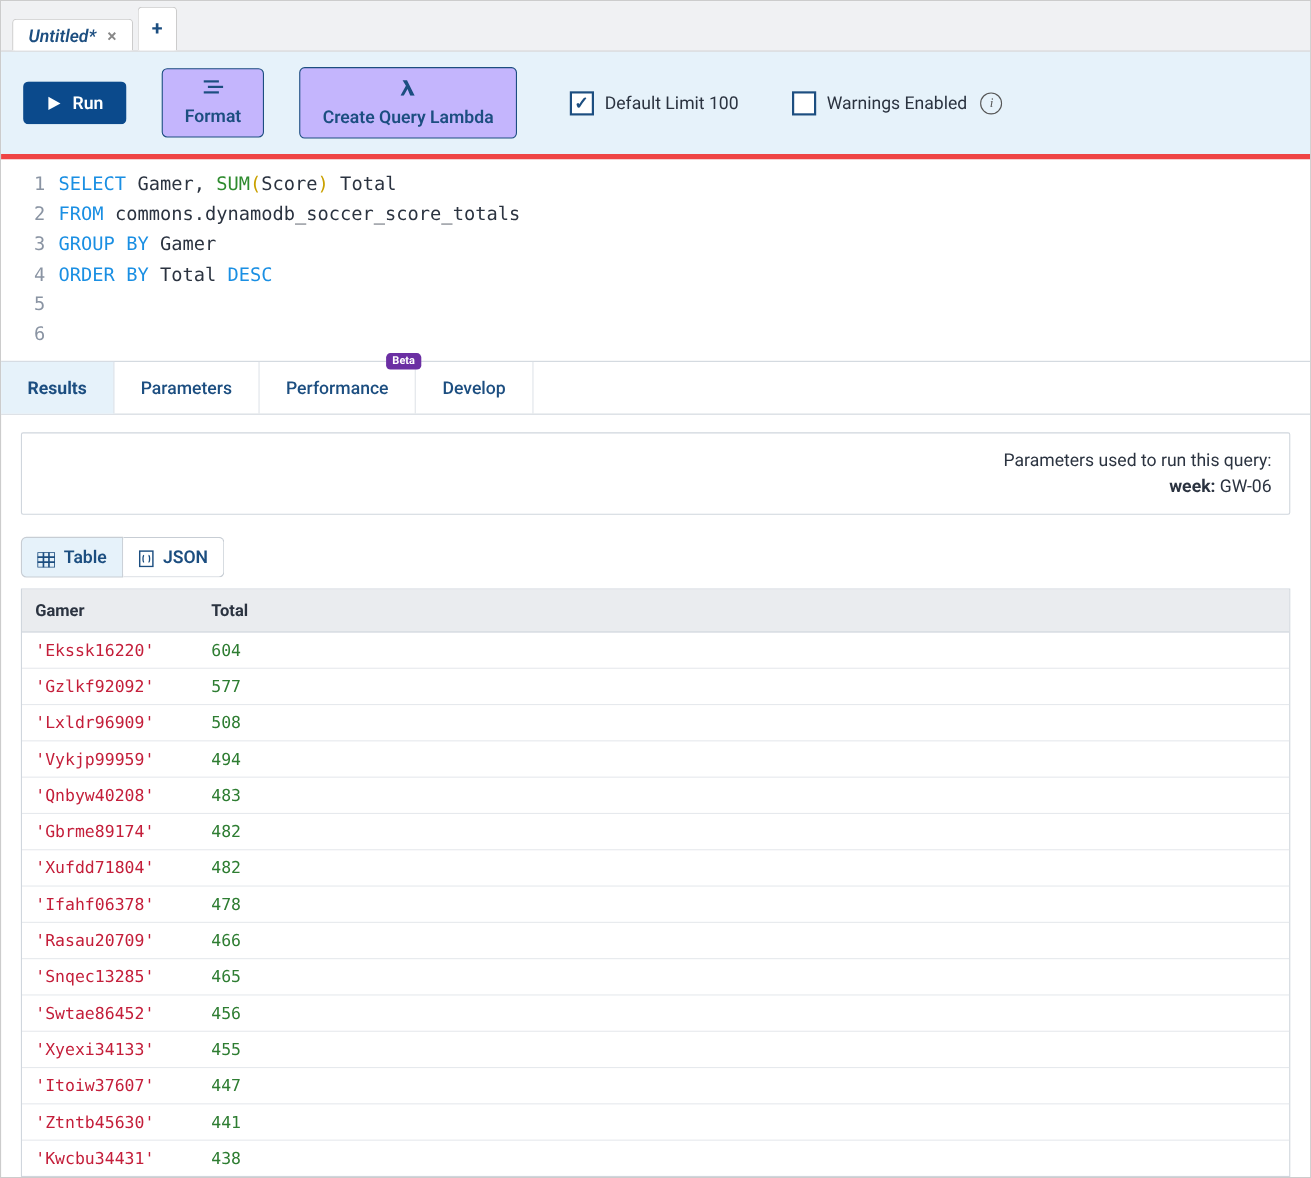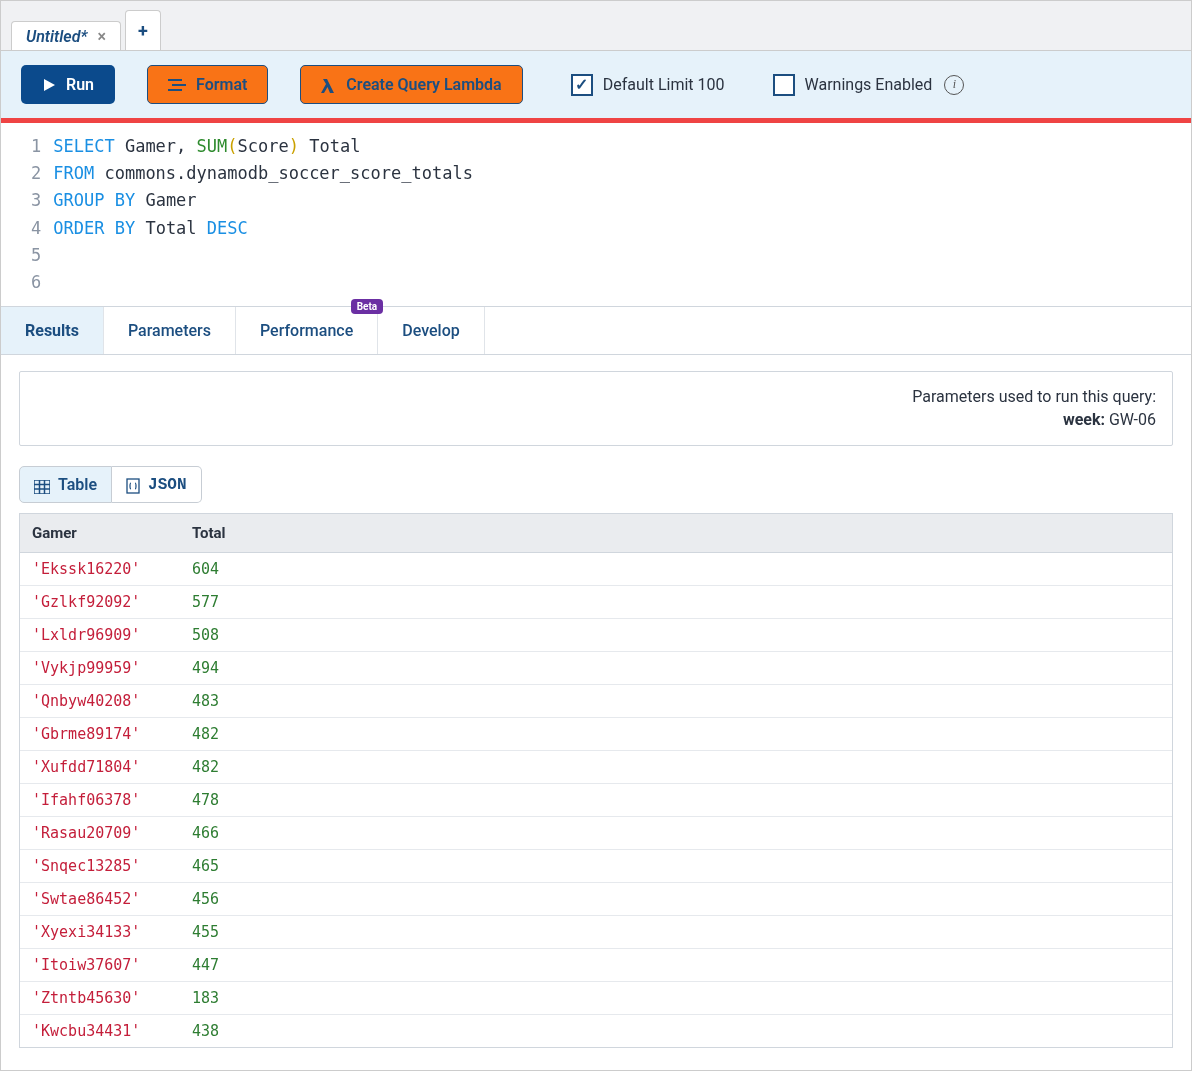--- a/index.html
+++ b/index.html
@@ -10,21 +10,21 @@
   .tabbar { background: #f0f1f3; border-bottom: 1px solid #ccc; display: flex; align-items: flex-end; height: 50px; padding-left: 10px; }
   .tab { display: flex; align-items: center; height: 29px; padding: 0 14px; border: 1px solid transparent; border-bottom: none; font-size: 16px; font-style: italic; font-weight: 600; color: #1c4e80; border-top-left-radius: 4px; border-top-right-radius: 4px; margin-right: 4px; }
   .tab.active { background: #fff; border-color: #ccc; }
   .tab .close { font-style: normal; margin-left: 10px; color: #888; font-size: 16px; cursor: pointer; }
   .newtab { display: flex; align-items: center; justify-content: center; height: 40px; width: 36px; background: #fff; border: 1px solid #ccc; border-bottom: none; border-top-left-radius: 4px; border-top-right-radius: 4px; color: #1c4e80; font-size: 18px; font-weight: bold; cursor: pointer; }
 
   
   .toolbar { display: flex; align-items: center; padding: 14px 20px; gap: 32px; border-bottom: 5px solid #ef4444; background: #e6f2fa; }
   .btn { display: inline-flex; align-items: center; gap: 10px; padding: 9px 20px; border-radius: 5px; font-size: 16px; font-weight: 600; cursor: pointer; border: 1px solid transparent; }
   .btn.primary { background: #0b4a8c; color: #fff; }
-  .btn.secondary { background: #f97316; border-color: #1c4e80; color: #1c4e80; }
+  .btn.secondary { background: #c4b5fd; border-color: #1c4e80; color: #1c4e80; flex-direction: column; }
   .btn .icon { display: inline-flex; }
   .chkwrap { display: flex; align-items: center; gap: 10px; margin-left: 16px; font-size: 16px; color: #2b3340; }
   .chkbox { width: 22px; height: 22px; border: 2px solid #1c4e80; display: inline-flex; align-items: center; justify-content: center; background: #fff; }
   .chkbox.checked::after { content: "✓"; color: #1c4e80; font-size: 16px; font-weight: bold; line-height: 1; }
   .infoicon { display: inline-flex; width: 20px; height: 20px; border: 1.5px solid #555; border-radius: 50%; align-items: center; justify-content: center; font-size: 12px; font-family: serif; font-style: italic; color: #555; margin-left: 2px; }
 
   
   .editor { display: flex; font-family: "SF Mono", Menlo, Consolas, monospace; font-size: 17px; line-height: 1.6; background: #fff; }
   .gutter { text-align: right; color: #8a94a3; padding: 10px 12px 10px 30px; user-select: none; }
   .gutter div { } 
@@ -41,21 +41,21 @@
   .rtabs .badge { position: absolute; top: -8px; right: -6px; background: #6b2fa3; color: #fff; font-size: 10px; font-weight: 700; padding: 2px 6px; border-radius: 4px; }
 
   
   .paramsbox { margin: 16px 18px 0 18px; border: 1px solid #d0d6dd; border-radius: 2px; padding: 14px 16px; font-size: 16px; color: #2b3340; line-height: 1.4; text-align: right; }
   .paramsbox .pw { font-weight: 700; }
 
   
   .viewtoggle { display: flex; margin: 20px 18px 10px 18px; }
   .vbtn { display: inline-flex; align-items: flex-end; gap: 8px; padding: 8px 14px; border: 1px solid #c7cdd4; font-size: 16px; color: #1c4e80; font-weight: 600; cursor: pointer; background: #fff; }
   .vbtn:first-child { border-top-left-radius: 5px; border-bottom-left-radius: 5px; }
-  .vbtn:last-child { border-top-right-radius: 5px; border-bottom-right-radius: 5px; border-left: none; font-family: Liberation Mono, monospace; }
+  .vbtn:last-child { border-top-right-radius: 5px; border-bottom-right-radius: 5px; border-left: none; }
   .vbtn.active { background: #e6f2fa; }
 
   
   .datatable { margin: 0 18px; border: 1px solid #d0d6dd; font-size: 15px; }
   .dthead { display: flex; background: #eaecef; border-bottom: 1px solid #d0d6dd; font-weight: 700; color: #2b3340; }
   .dthead .col1 { width: 160px; padding: 10px 12px; }
   .dthead .col2 { flex: 1; padding: 10px 12px; }
   .dtrow { display: flex; border-bottom: 1px solid #e6e9ed; }
   .dtrow:last-child { border-bottom: none; }
   .dtrow .col1 { width: 160px; padding: 7px 12px; font-family: "SF Mono", Menlo, Consolas, monospace; color: #c41e3a; }
@@ -238,21 +238,21 @@
         <div class="dtrow">
           <div class="col1">'Xyexi34133'</div>
           <div class="col2">455</div>
         </div>
         <div class="dtrow">
           <div class="col1">'Itoiw37607'</div>
           <div class="col2">447</div>
         </div>
         <div class="dtrow">
           <div class="col1">'Ztntb45630'</div>
-          <div class="col2">183</div>
+          <div class="col2">441</div>
         </div>
         <div class="dtrow">
           <div class="col1">'Kwcbu34431'</div>
           <div class="col2">438</div>
         </div>
       </div>
   </div>
 
 </div>
 

